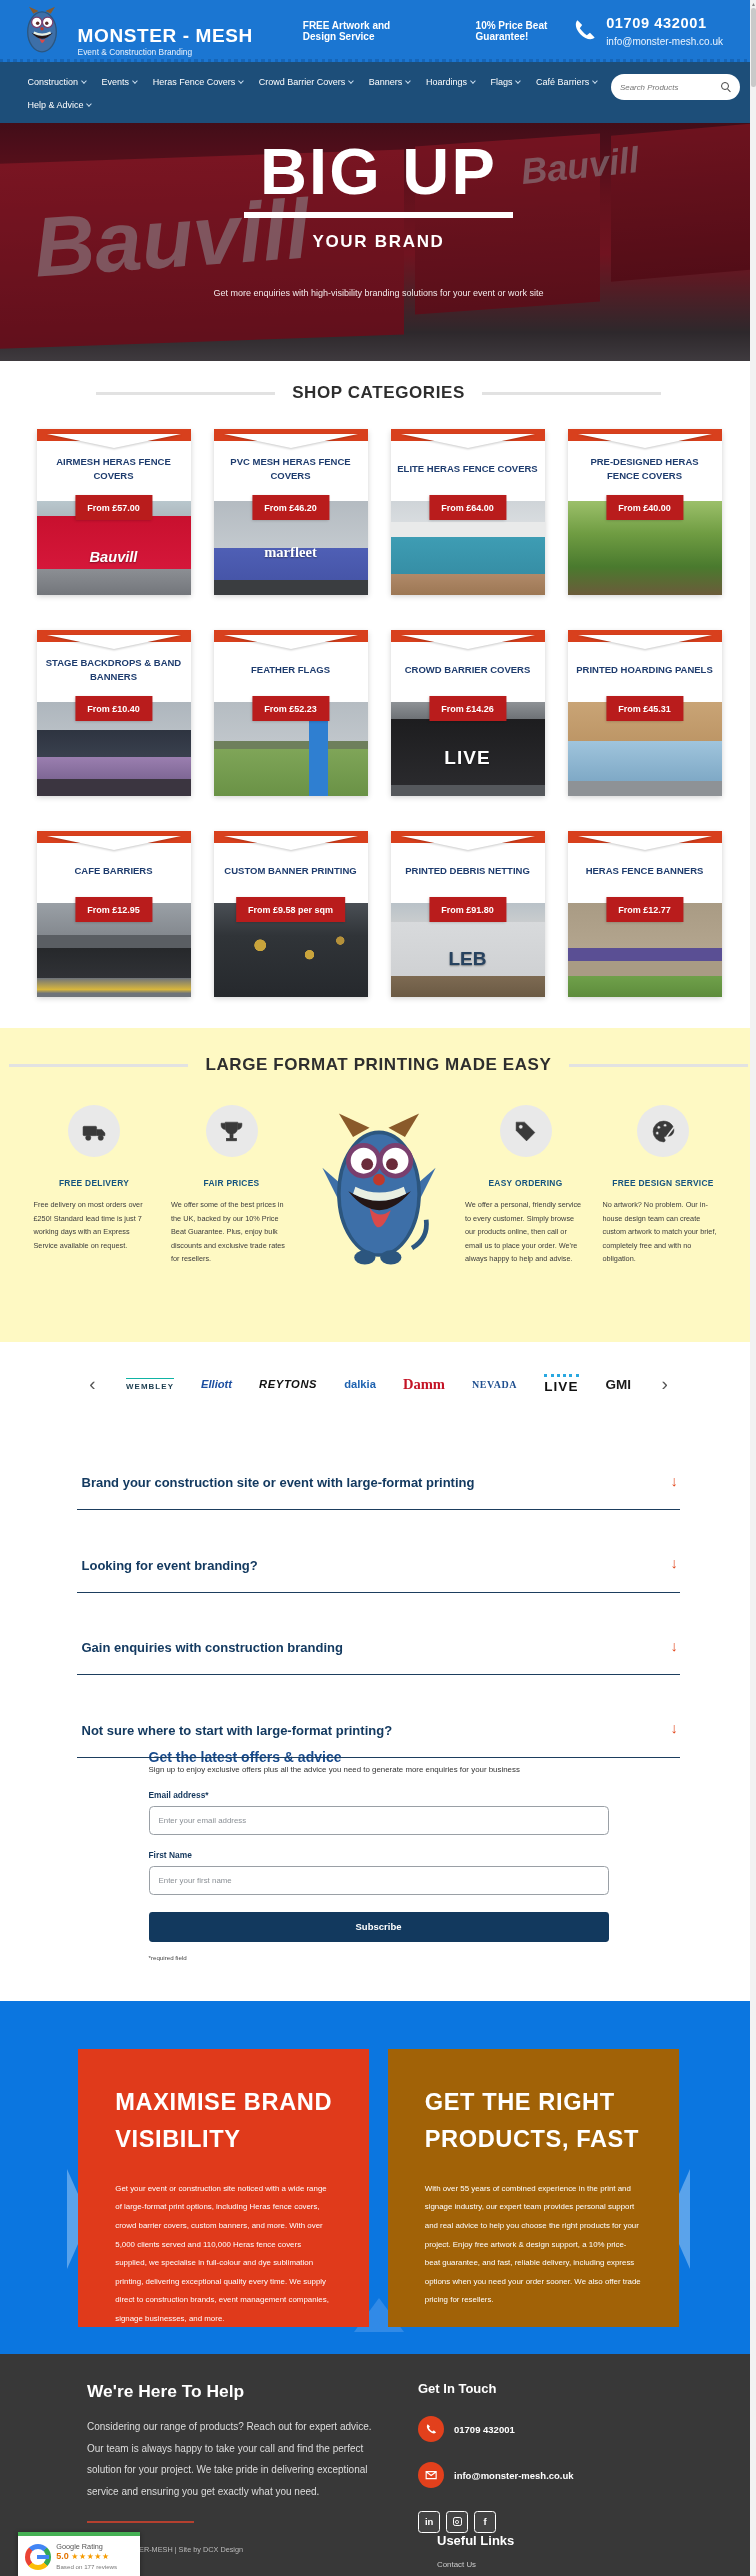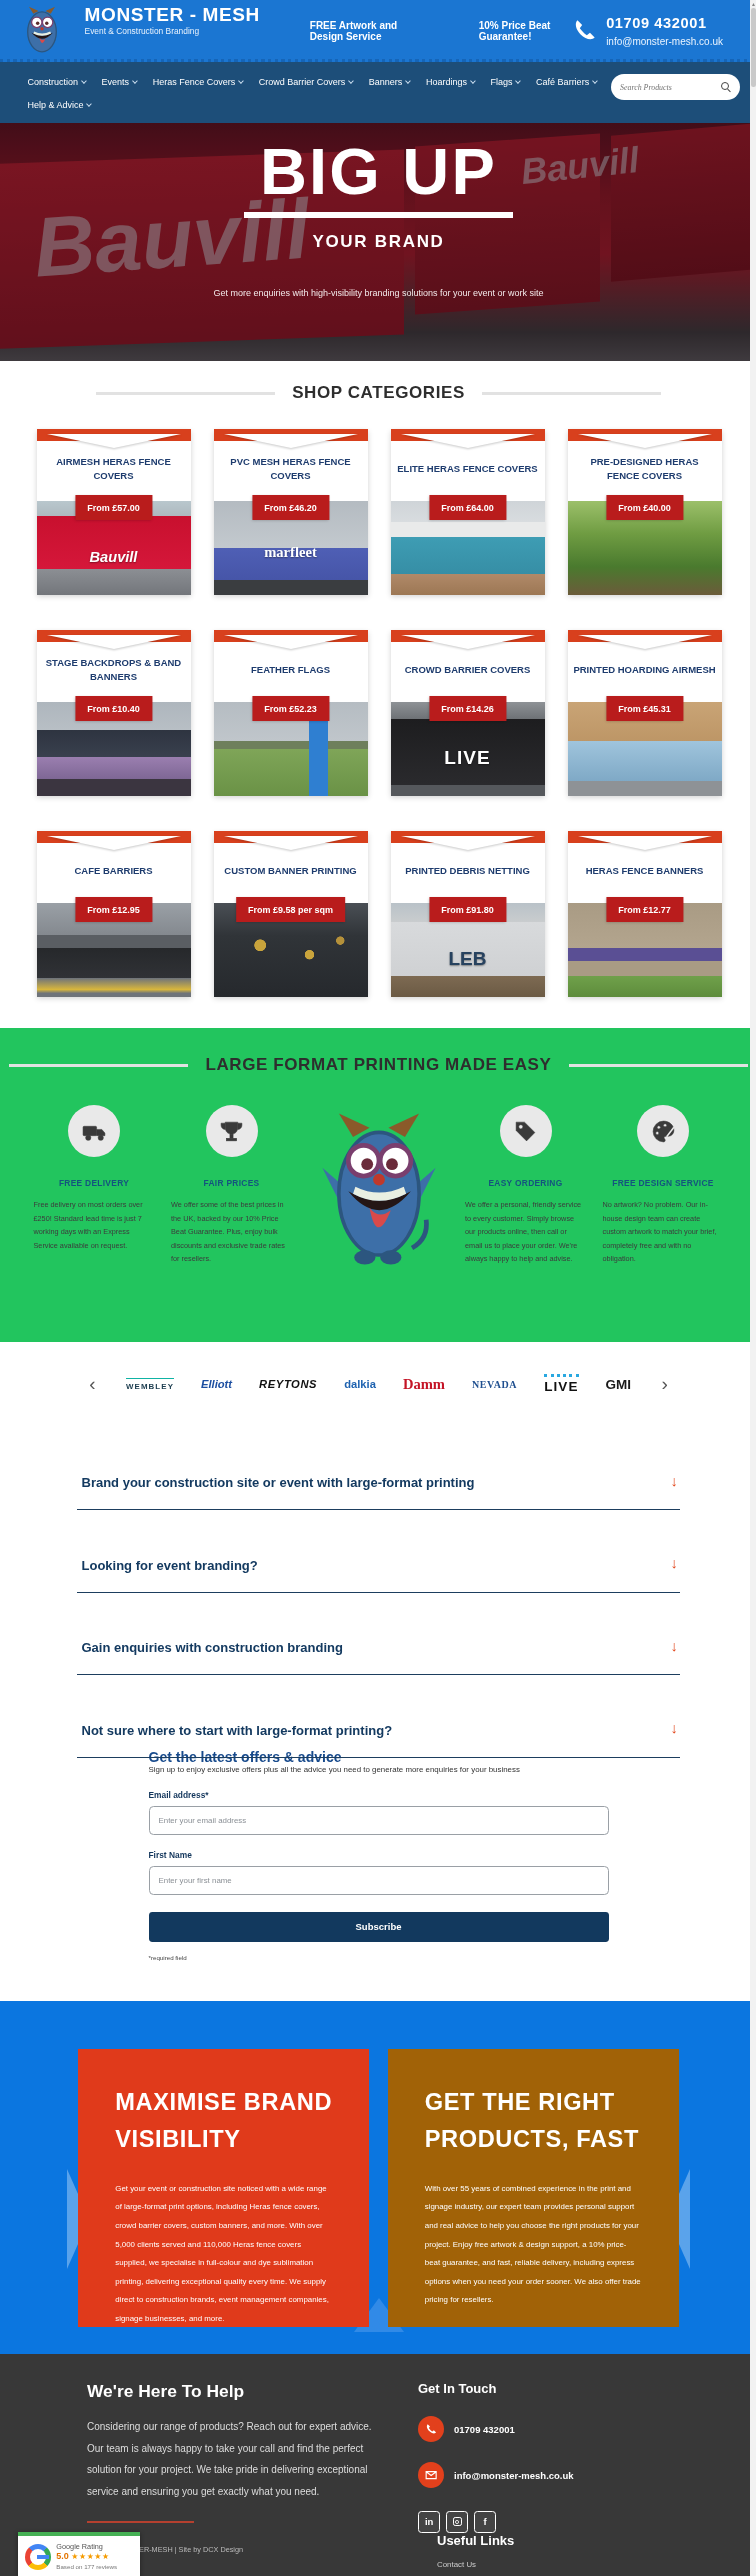--- a/index.html
+++ b/index.html
@@ -4,40 +4,40 @@
 <title>Monster-Mesh</title>
 <style>
   * { margin:0; padding:0; box-sizing:border-box; }
   body { font-family:"Liberation Sans", sans-serif; background:#fff; }
   #page { width:757px; margin:0 auto; position:relative; overflow:hidden; }
 
   
   .topbar { height:62px; background:#1b76d2; display:flex; align-items:center; padding:0 34px 0 19.6px; position:relative; }
   .topbar::after { content:""; position:absolute; left:0; right:0; bottom:0; height:2.8px;
     background:repeating-linear-gradient(90deg,#1565b8 0 3.4px,#1b76d2 3.4px 6.7px); }
-  .brand { display:flex; align-items:flex-start; gap:21px; }
+  .brand { display:flex; align-items:flex-end; gap:14px; }
   .brand svg { width:44px; height:52px; }
   .brand-name { color:#fff; font-weight:bold; font-size:19px; letter-spacing:0.6px; line-height:1; }
   .brand-tag { color:#e8f2fd; font-size:8.4px; margin-top:2.2px; }
   .promos { display:flex; gap:50px; margin-left:50px; flex:1; }
   .promo { color:#fff; font-size:10px; font-weight:bold; }
   .contact-top { display:flex; align-items:center; gap:9px; }
   .phone-ic svg { width:25px; height:25px; }
   .contact-col { text-align:left; }
   .phone-num { color:#fff; font-size:14.6px; font-weight:bold; letter-spacing:0.6px; }
   .email-top { color:#eaf4ff; font-size:10px; margin-top:5.6px; }
 
   
   .nav { background:#1d4e79; padding:7.9px 19.6px 5.6px; position:relative; min-height:61px; }
   .nav-list { display:flex; flex-wrap:wrap; width:594px; }
   .nav-item { color:#fff; font-size:9px; padding:6.7px 7.9px; display:flex; align-items:center; gap:3.9px; cursor:pointer; white-space:nowrap; }
   .caret { width:3.9px; height:3.9px; border-right:1.1px solid #cfe2f3; border-bottom:1.1px solid #cfe2f3; transform:rotate(45deg); margin-top:-1.7px; }
   .search-pill { position:absolute; right:17px; top:12.3px; width:129px; height:26px; background:#fff; border-radius:13px;
     display:flex; align-items:center; padding:0 9px; justify-content:space-between; }
-  .search-pill input { border:none; outline:none; font-size:7.9px; font-style:italic; color:#555; width:95px; font-family:Liberation Serif, serif; background:transparent; }
+  .search-pill input { border:none; outline:none; font-size:7.9px; font-style:italic; color:#555; width:95px; font-family:Liberation Sans, sans-serif; background:transparent; }
   .search-ic { width:10px; height:10px; position:relative; }
   .search-ic::before { content:""; position:absolute; width:6.2px; height:6.2px; border:1.1px solid #444; border-radius:50%; left:0; top:0; }
   .search-ic::after { content:""; position:absolute; width:3.9px; height:1.1px; background:#444; transform:rotate(45deg); left:5.6px; top:7.3px; }
 
   
   .hero { height:238px; position:relative; overflow:hidden;
     background:linear-gradient(180deg,#5c1020 0%, #8e1626 30%, #a21a2b 55%, #3c3a3e 88%, #56555a 100%); }
   .hero-panel { position:absolute; background:linear-gradient(180deg,#b01c2e,#8c1425); transform:skewY(-2deg); }
   .hp1 { left:-22.4px; top:34px; width:426px; height:185px; }
   .hp2 { left:415px; top:17px; width:185px; height:168px; transform:skewY(-4deg); background:linear-gradient(180deg,#a81a2c,#7e1322); }
@@ -84,21 +84,21 @@
   .ci-9 { background:linear-gradient(180deg,#9aa0a6 0%,#84898f 34%,#5a5e63 34%,#5a5e63 48%,#26282b 48%,#303236 80%,#6f747a 80%,#d8b63c 92%,#6f747a 96%); }
   .ci-10 { background:radial-gradient(circle at 30% 45%,#c9a43c 0 5.6px,transparent 6.2px),
            radial-gradient(circle at 62% 55%,#c9a43c 0 4.5px,transparent 5px),
            radial-gradient(circle at 82% 40%,#b5913a 0 3.9px,transparent 4.5px),
            linear-gradient(180deg,#4a4f55 0%,#303438 35%,#26292d 100%); }
   .ci-11 { background:linear-gradient(180deg,#b9c2c8 0%,#c9ccce 20%,#d8dadc 20%,#cfd1d3 78%,#7d6a52 78%,#6b5a44 100%); }
   .ci-11 .img-text { color:#27425f; font-style:normal; font-size:19px; }
   .ci-12 { background:linear-gradient(180deg,#a99b84 0%,#b3a58e 48%,#5a4f94 48%,#5a4f94 62%,#a99b84 62%,#a99b84 78%,#6fa04a 78%,#5e8c3c 100%); }
 
   
-  .features { background:#22c55e; padding:27px 0 0; height:314px; position:relative; }
+  .features { background:#fef9c3; padding:27px 0 0; height:314px; position:relative; }
   .feat-row { width:690px; margin:30px auto 0; display:flex; justify-content:space-between; }
   .feat { width:121px; text-align:center; position:relative; }
   .feat-circle { width:52px; height:52px; border-radius:50%; background:#e9e9e9; margin:0 auto; display:flex; align-items:center; justify-content:center; }
   .feat-circle svg { width:25px; height:25px; fill:#3a3a3a; stroke:#3a3a3a; }
   .feat-title { color:#14537f; font-weight:bold; font-size:8.4px; margin:21px 0 10px; letter-spacing:0.3px; }
   .feat-desc { color:#3c3c3c; font-size:7.3px; line-height:1.85; text-align:left; }
   .monster-mid { width:140px; display:flex; align-items:flex-start; justify-content:center; }
   .monster-mid svg { width:118px; height:168px; }
 
   
@@ -341,21 +341,21 @@
       <div class="card">
         <div class="flap"></div>
         <div class="card-title">CROWD BARRIER COVERS</div>
         <div class="price-badge">From £14.26</div>
         <div class="card-img ci-7">
             <span class="img-text">LIVE</span>
           </div>
       </div>
       <div class="card">
         <div class="flap"></div>
-        <div class="card-title">PRINTED HOARDING AIRMESH</div>
+        <div class="card-title">PRINTED HOARDING PANELS</div>
         <div class="price-badge">From £45.31</div>
         <div class="card-img ci-8"></div>
       </div>
 
       <div class="card">
         <div class="flap"></div>
         <div class="card-title">CAFE BARRIERS</div>
         <div class="price-badge">From £12.95</div>
         <div class="card-img ci-9"></div>
       </div>

